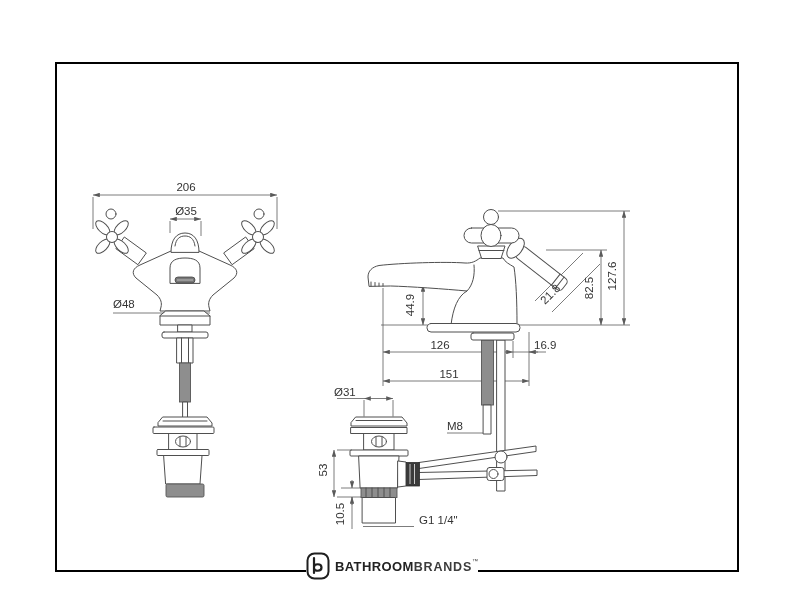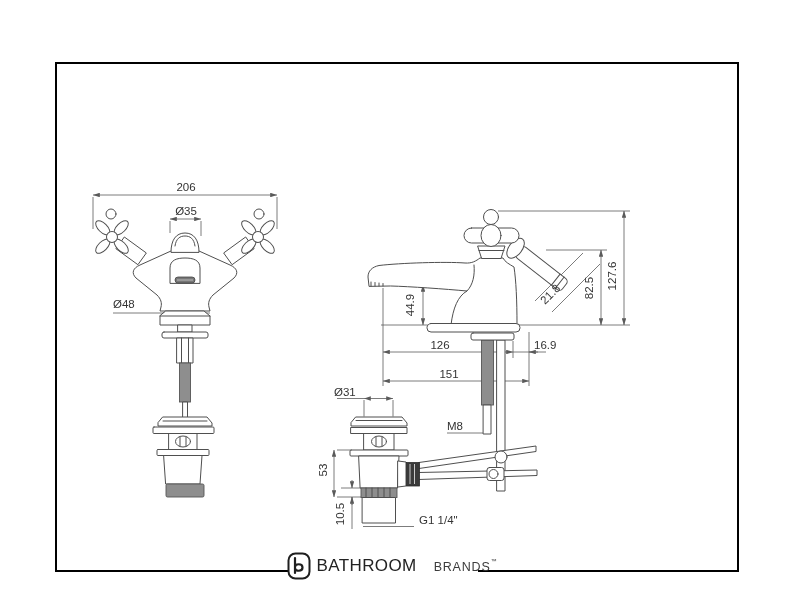--- a/index.html
+++ b/index.html
@@ -10,22 +10,22 @@
   .dimtxt{font-size:11.5px;fill:#333;}
   .part{fill:#fff;stroke:#4f4f4f;stroke-width:1;stroke-linejoin:round;stroke-linecap:round;}
   .ln{fill:none;stroke:#4f4f4f;stroke-width:1;stroke-linecap:round;}
   .dim{fill:none;stroke:#5a5a5a;stroke-width:0.8;}
   .thread{fill:#8e8e8e;stroke:#555;stroke-width:0.9;}
   .dark{fill:#3a3a3a;stroke:#2c2c2c;stroke-width:0.8;}
   .footer{position:absolute;left:306px;top:548px;width:172px;height:36px;
           background:#fff;display:flex;align-items:center;justify-content:center;gap:5px;}
   .logo-badge{width:24px;height:28px;flex:0 0 auto;}
   .brand{white-space:nowrap;color:#222;}
-  .brand-bold{font-weight:normal;font-size:17px;letter-spacing:0.4px;}
-  .brand-light{font-weight:normal;font-size:12.5px;letter-spacing:0.8px;color:#3c3c3c;padding-left:17px;}
+  .brand-bold{font-weight:bold;font-size:13px;letter-spacing:0.4px;}
+  .brand-light{font-weight:bold;font-size:12.5px;letter-spacing:0.8px;color:#3c3c3c;}
   .tm{font-size:6px;vertical-align:8px;color:#3c3c3c;}
 </style>
 </head>
 <body>
 
 <div id="stage">
 <svg width="792" height="612" viewBox="0 0 792 612">
   <defs>
     <marker id="ar" viewBox="0 0 8 5" markerWidth="9" markerHeight="6" refX="7.6" refY="2.5" orient="auto-start-reverse">
       <path d="M0,0 L8,2.5 L0,5 Z" fill="#5a5a5a"></path>

